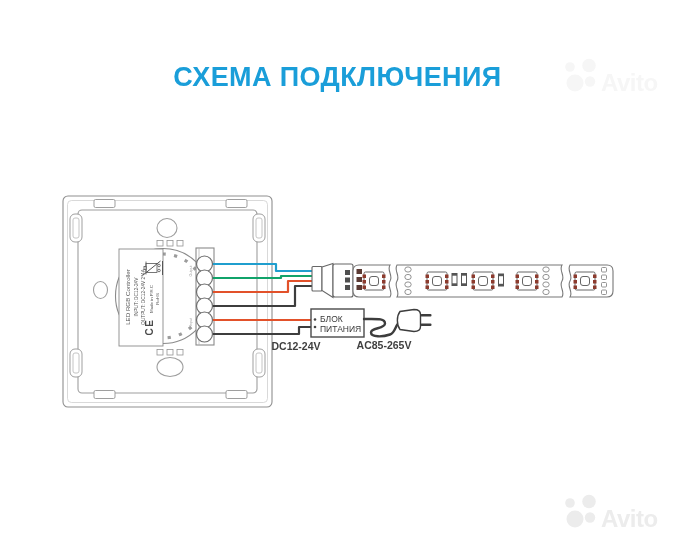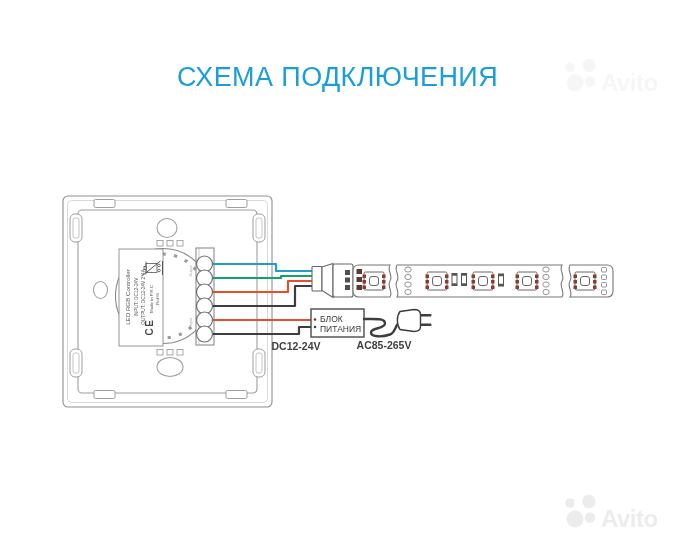--- a/index.html
+++ b/index.html
@@ -1,20 +1,20 @@
 <!DOCTYPE html>
 <html><head>
 <meta charset="utf-8">
 <style>
   html,body{margin:0;padding:0;}
   body{width:675px;height:540px;background:#ffffff;position:relative;overflow:hidden;
        font-family:"Liberation Sans",sans-serif;}
   .stage{position:absolute;inset:0;width:675px;height:540px;}
   .page-title{position:absolute;left:0;right:0;top:62px;text-align:center;
-      font-size:27px;font-weight:normal;letter-spacing:0.4px;color:#1a9ed9;}
+      font-size:27px;font-weight:bold;letter-spacing:0.4px;color:#1a9ed9;}
   svg text{font-family:"Liberation Sans",sans-serif;}
   .wm{position:absolute;pointer-events:none;}
   .wm-top{left:556px;top:52px;}
   .wm-bottom{left:556px;top:488px;}
   .wm-top .wm-fill{fill:#f6f6f6;}
   .wm-bottom .wm-fill{fill:#ececec;}
   .wm text{font-weight:bold;font-size:24px;letter-spacing:-0.5px;}
 </style>
 </head>
 <body>

